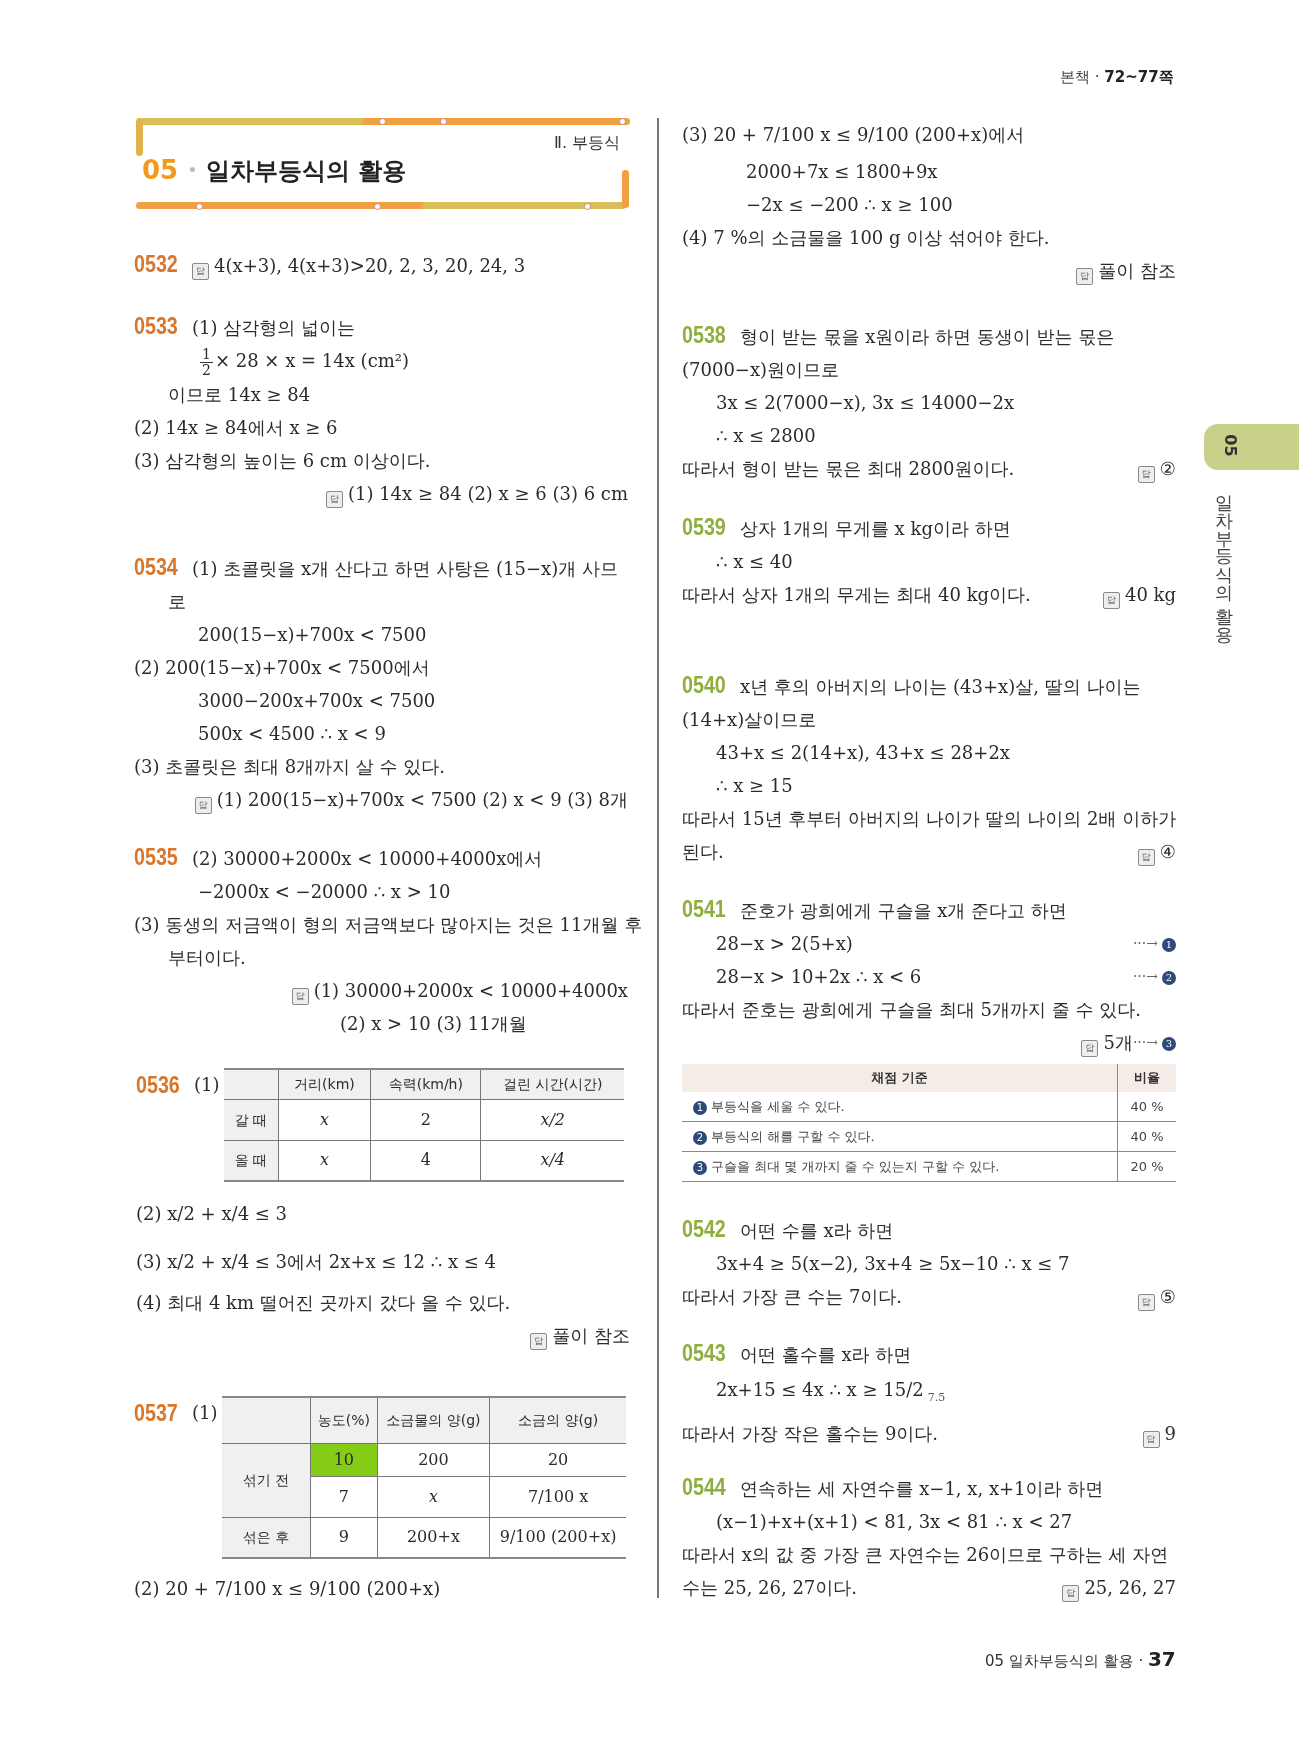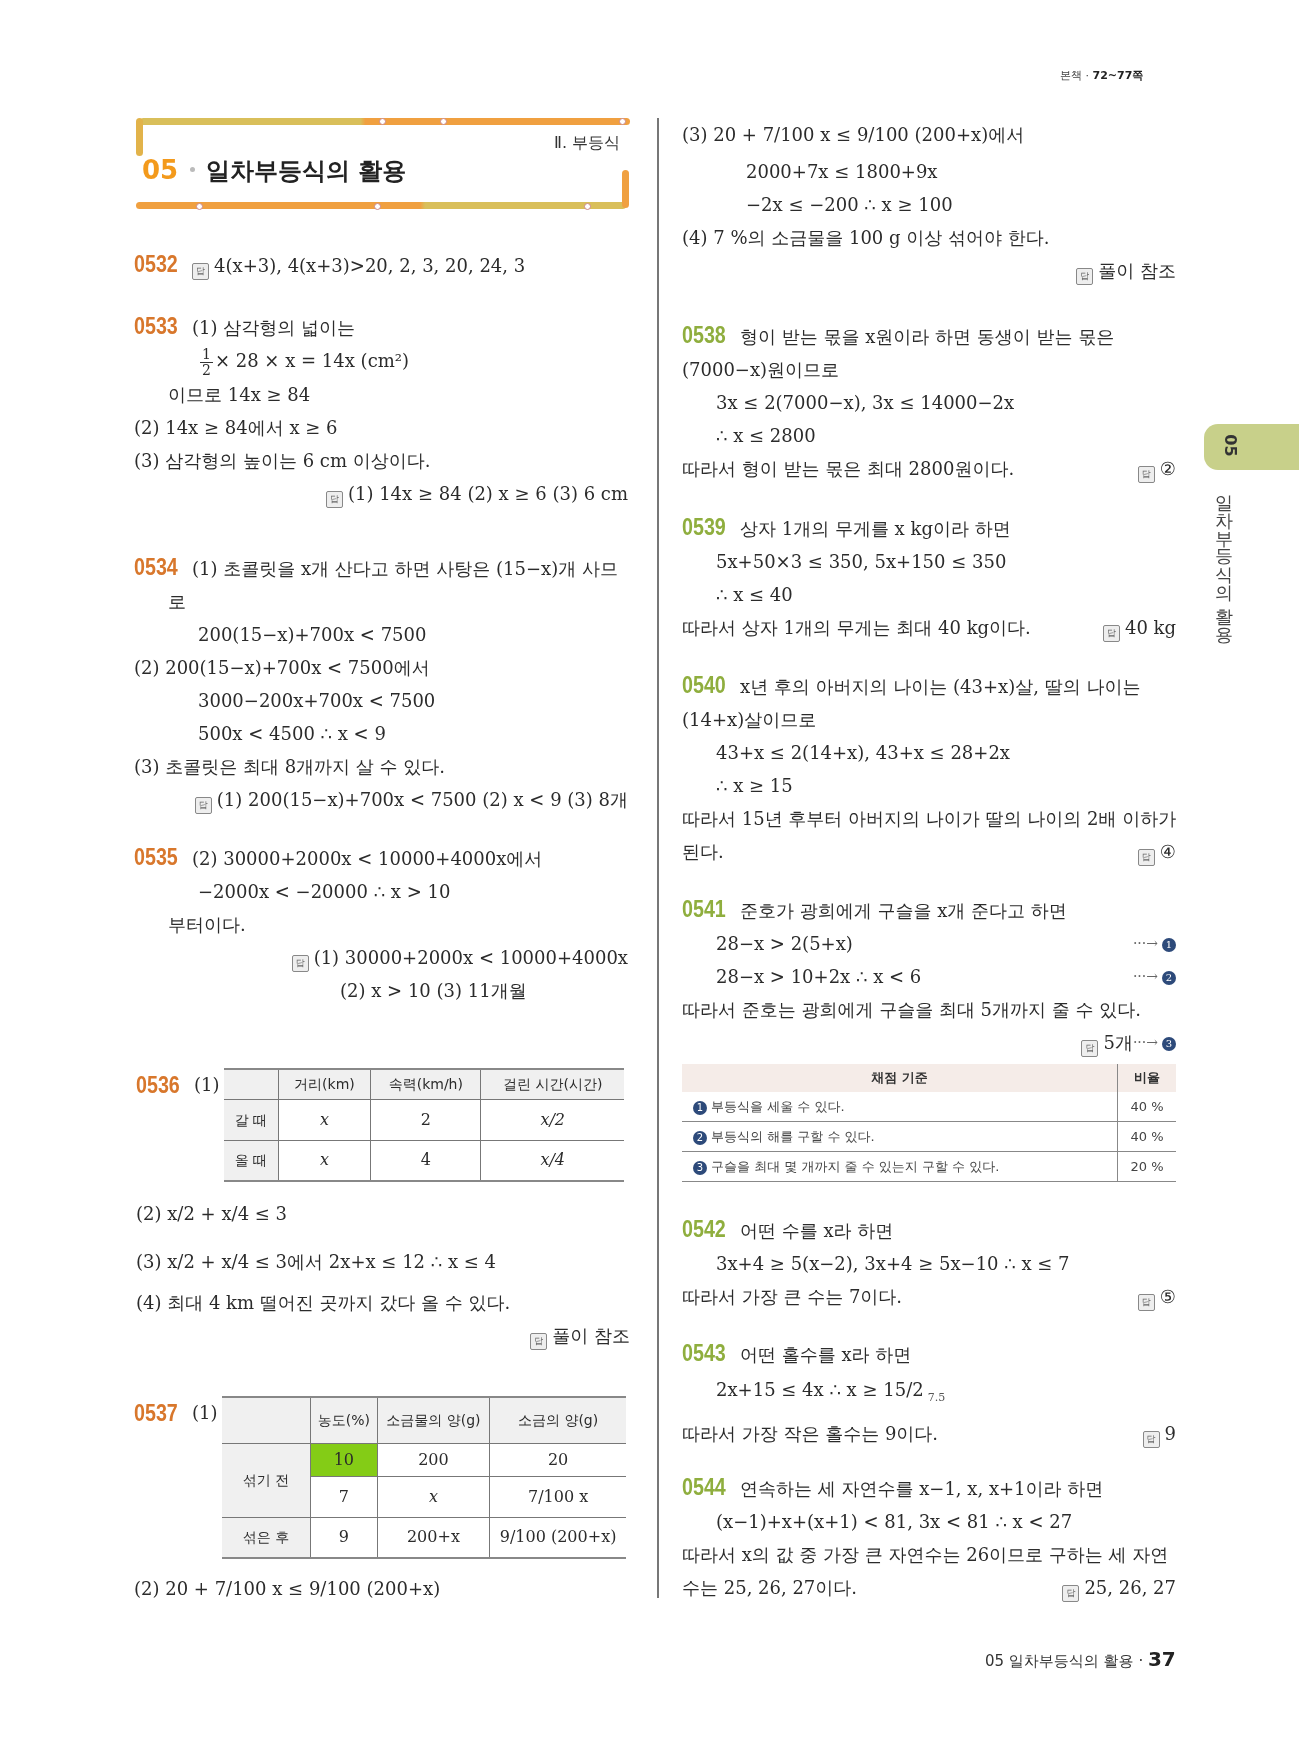--- a/index.html
+++ b/index.html
@@ -1,20 +1,20 @@
 <!DOCTYPE html>
 <html><head>
 <meta charset="utf-8">
 <style>
   html,body{margin:0;padding:0;background:#fff;}
   body{width:1299px;height:1754px;position:relative;overflow:hidden;color:#2b2b2b;
     font-family:"DejaVu Serif","Liberation Serif",serif;font-size:18px;}
   .sans{font-family:"DejaVu Sans","Liberation Sans",sans-serif;}
   .abs{position:absolute;}
-  .header-ref{left:1060px;top:68px;font-size:11px;color:#444;}
+  .header-ref{left:1060px;top:68px;font-size:15px;color:#444;}
   .header-ref b{color:#222;font-weight:bold;}
   
   .banner{left:134px;top:115px;width:498px;height:96px;}
   .bar{position:absolute;height:7px;border-radius:4px;}
   .bar-top{left:6px;top:3px;width:490px;background:linear-gradient(90deg,#d9bf5a 0%,#d9bf5a 45%,#f0a040 46%,#f0a040 100%);}
   .bar-left{left:2px;top:3px;width:7px;height:38px;background:#e2b34a;}
   .bar-bottom{left:2px;top:87px;width:490px;background:linear-gradient(90deg,#f0a040 0%,#f0a040 58%,#d9bf5a 59%,#d9bf5a 100%);}
   .bar-right{left:488px;top:55px;width:7px;height:38px;background:#f0a040;}
   .dot{position:absolute;width:5px;height:5px;border-radius:50%;background:#fff;border:1px solid #c88;}
   .unit-label{left:420px;top:18px;font-size:16px;color:#333;}
@@ -101,20 +101,21 @@
   <div class="line"><span>(2) 200(15−x)+700x &lt; 7500에서</span></div>
   <div class="line ind2"><span>3000−200x+700x &lt; 7500</span></div>
   <div class="line ind2"><span>500x &lt; 4500      ∴ x &lt; 9</span></div>
   <div class="line"><span>(3) 초콜릿은 최대 8개까지 살 수 있다.</span></div>
   <div class="line right"><span class="ans-icon">답</span><span>(1) 200(15−x)+700x &lt; 7500   (2) x &lt; 9   (3) 8개</span></div>
 </div>
 
 <div class="prob" style="left:134px;top:840px;width:494px;">
   <div class="line"><span class="pnum orange">0535</span><span>(2) 30000+2000x &lt; 10000+4000x에서</span></div>
   <div class="line ind2"><span>−2000x &lt; −20000      ∴ x &gt; 10</span></div>
+  <div class="line"><span>(3) 동생의 저금액이 형의 저금액보다 많아지는 것은 11개월 후</span></div>
   <div class="line ind1"><span>부터이다.</span></div>
   <div class="line right"><span class="ans-icon">답</span><span>(1) 30000+2000x &lt; 10000+4000x</span></div>
   <div class="line" style="padding-left:206px;"><span>(2) x &gt; 10   (3) 11개월</span></div>
 </div>
 
 <div class="prob" style="left:136px;top:1068px;width:494px;">
   <div style="display:flex;">
     <span class="pnum orange">0536</span>
     <span style="width:30px;">(1)</span>
     <table class="grid" style="width:400px;line-height:20px;">
@@ -192,21 +193,20 @@
 <div class="prob" style="left:682px;top:318px;width:494px;">
   <div class="line"><span class="pnum green">0538</span><span>형이 받는 몫을 x원이라 하면 동생이 받는 몫은</span></div>
   <div class="line"><span>(7000−x)원이므로</span></div>
   <div class="line ind1"><span>3x ≤ 2(7000−x),      3x ≤ 14000−2x</span></div>
   <div class="line ind1"><span>∴ x ≤ 2800</span></div>
   <div class="line"><span>따라서 형이 받는 몫은 최대 2800원이다.</span><span style="float:right;"><span class="ans-icon">답</span><span>②</span></span></div>
 </div>
 
 <div class="prob" style="left:682px;top:510px;width:494px;">
   <div class="line"><span class="pnum green">0539</span><span>상자 1개의 무게를 x kg이라 하면</span></div>
-  <div class="line ind1"><span>5x+50×3 ≤ 350,      5x+150 ≤ 350</span></div>
   <div class="line ind1"><span>∴ x ≤ 40</span></div>
   <div class="line"><span>따라서 상자 1개의 무게는 최대 40 kg이다.</span><span style="float:right;"><span class="ans-icon">답</span><span>40 kg</span></span></div>
 </div>
 
 <div class="prob" style="left:682px;top:668px;width:494px;">
   <div class="line"><span class="pnum green">0540</span><span>x년 후의 아버지의 나이는 (43+x)살, 딸의 나이는</span></div>
   <div class="line"><span>(14+x)살이므로</span></div>
   <div class="line ind1"><span>43+x ≤ 2(14+x),      43+x ≤ 28+2x</span></div>
   <div class="line ind1"><span>∴ x ≥ 15</span></div>
   <div class="line"><span>따라서 15년 후부터 아버지의 나이가 딸의 나이의 2배 이하가</span></div>

